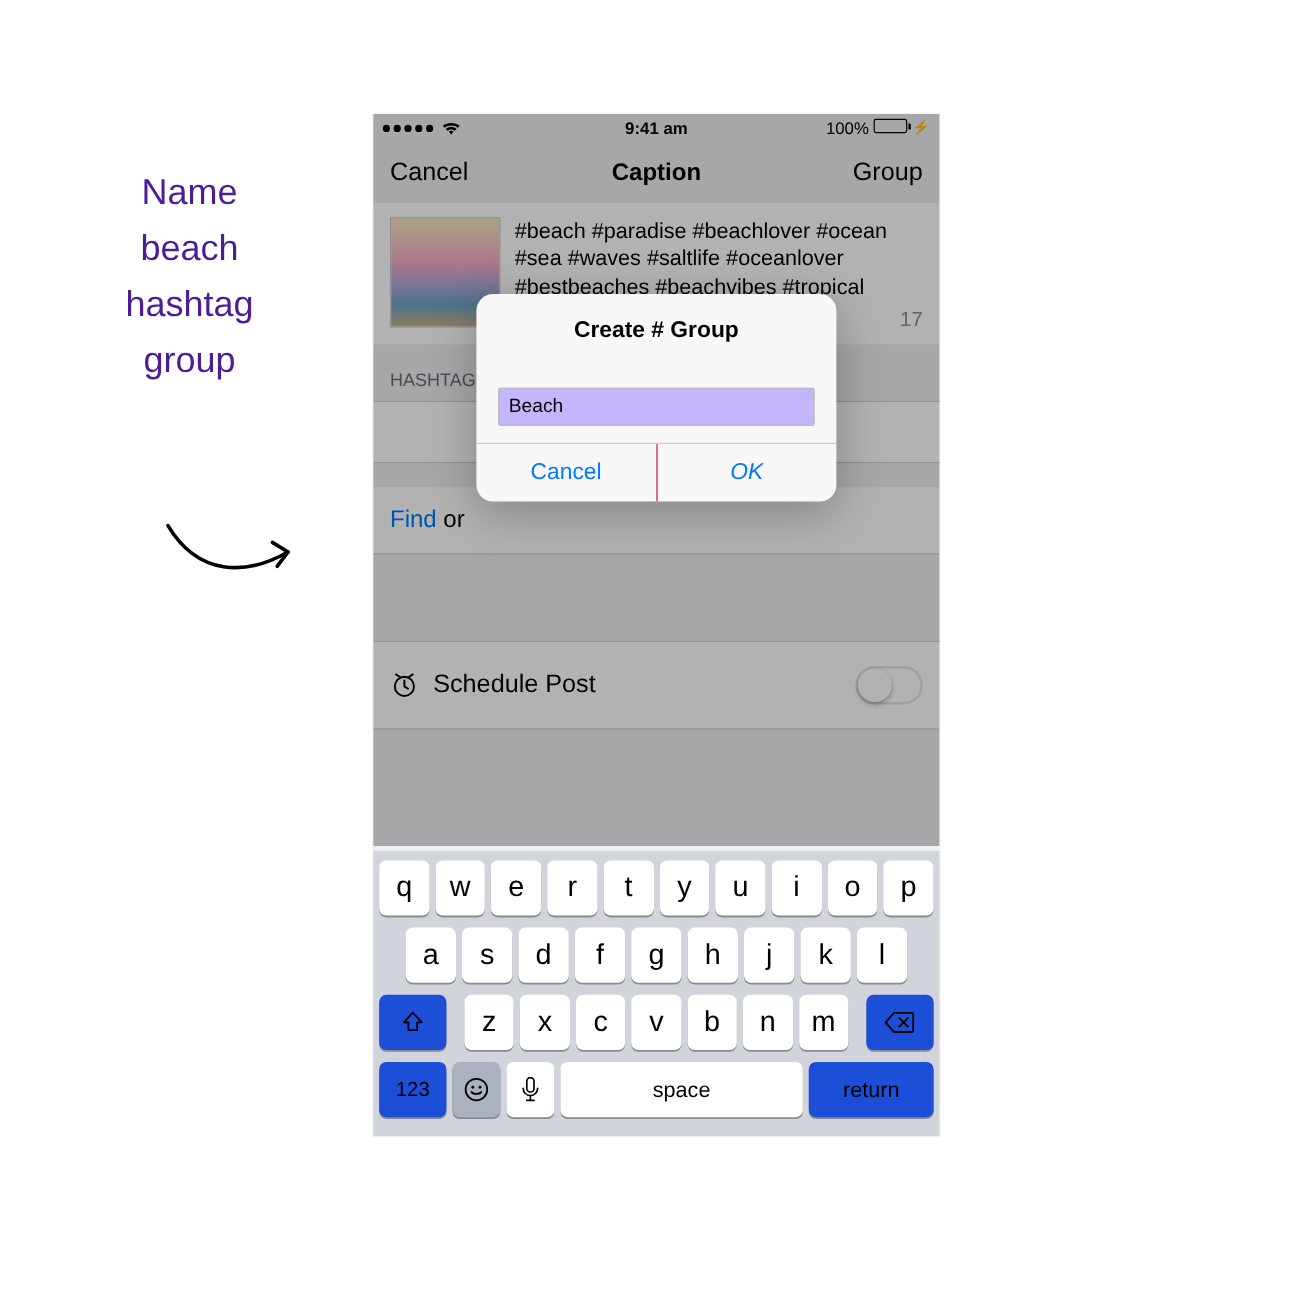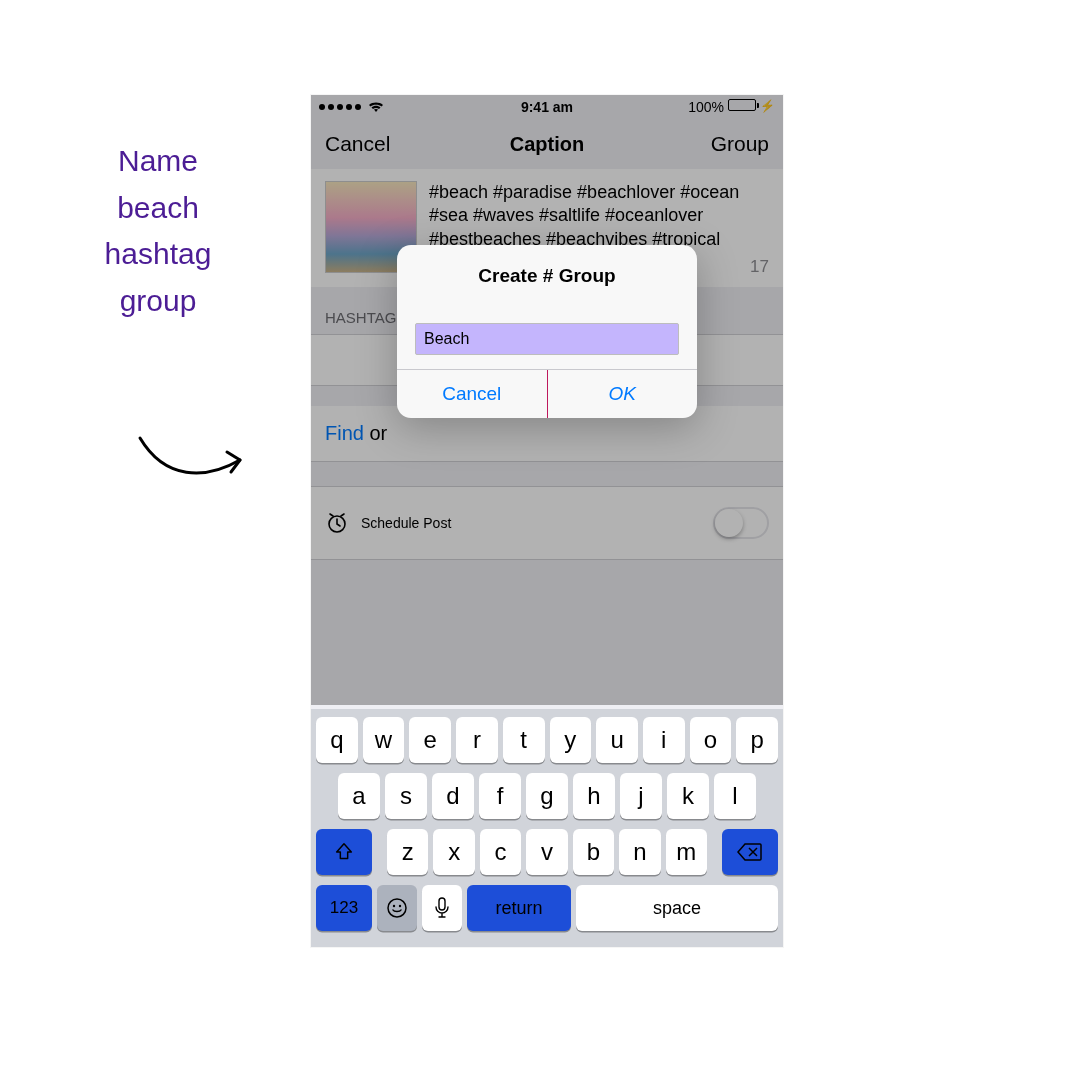--- a/index.html
+++ b/index.html
@@ -123,24 +123,24 @@
     z-index:1; position:relative;
     margin-top:20px;
   }
   .findrow .find { color:#007aff;}
   .findrow .or { color:#000;}
   .schedule-row {
     background:#fff;
     display:flex;
     align-items:center;
     padding:20px 14px;
-    margin-top:24px;
+    margin-top:72px;
     border-top:1px solid #d1d1d6;
     border-bottom:1px solid #d1d1d6;
-    font-size:14px;
+    font-size:21px;
     z-index:1; position:relative;
     gap:12px;
   }
   .clock-icon svg { display:block; }
   .toggle {
     margin-left:auto;
     width:56px; height:32px; border-radius:16px; background:#fff;
     border:2px solid #e5e5ea; position:relative;
   }
   .toggle-knob {
@@ -351,18 +351,18 @@
             <circle cx="15" cy="10" r="1.2" fill="#000"></circle>
             <path d="M8 14c1 2 7 2 8 0" stroke="#000" stroke-width="1.5" fill="none" stroke-linecap="round"></path>
           </svg>
       </div>
       <div class="key mic">
         <svg width="16" height="22" viewBox="0 0 16 22">
             <rect x="5" y="1" width="6" height="12" rx="3" fill="none" stroke="#000" stroke-width="1.4"></rect>
             <path d="M2 10a6 6 0 0 0 12 0M8 16v4M5 20h6" stroke="#000" stroke-width="1.4" fill="none" stroke-linecap="round"></path>
           </svg>
       </div>
+      <div class="key space">space</div>
       <div class="key special return">return</div>
-      <div class="key space">space</div>
     </div>
   </div>
 
 </div>
 
 </body></html>

